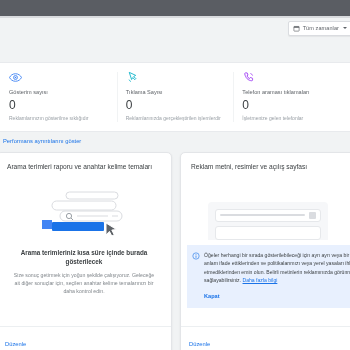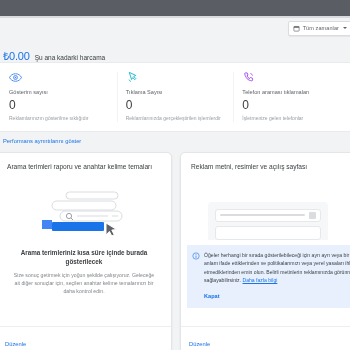--- a/index.html
+++ b/index.html
@@ -289,24 +289,20 @@
     <div class="daterange">
       <svg class="cal-icon" viewBox="0 0 24 24">
         <rect x="3" y="5" width="18" height="16" rx="2" fill="none" stroke="#5f6368" stroke-width="2.2"></rect>
         <rect x="3" y="5" width="18" height="4.5" fill="#5f6368"></rect>
       </svg>
       <span class="daterange-label">Tüm zamanlar</span>
       <span class="caret"></span>
     </div>
   </div>
 
-  <div class="spend-row">
-    <span class="spend-amount">₺0.00</span>
-    <span class="spend-label">Şu ana kadarki harcama</span>
-  </div>
 
   <div class="metrics">
 
     <div class="metric">
       <svg class="metric-icon" viewBox="0 0 24 24">
         <path d="M12 5C6.8 5 2.6 8.3 1 12c1.6 3.7 5.8 7 11 7s9.4-3.3 11-7c-1.6-3.7-5.8-7-11-7z" fill="none" stroke="#4285f4" stroke-width="1.7"></path>
         <circle cx="12" cy="12" r="3.6" fill="none" stroke="#4285f4" stroke-width="1.7"></circle>
         <circle cx="12" cy="12" r="1.5" fill="#4285f4"></circle>
       </svg>
       <div class="metric-title">Gösterim sayısı</div>

